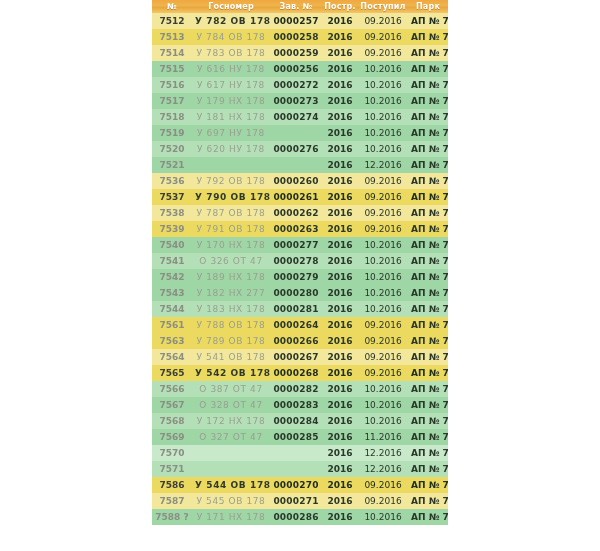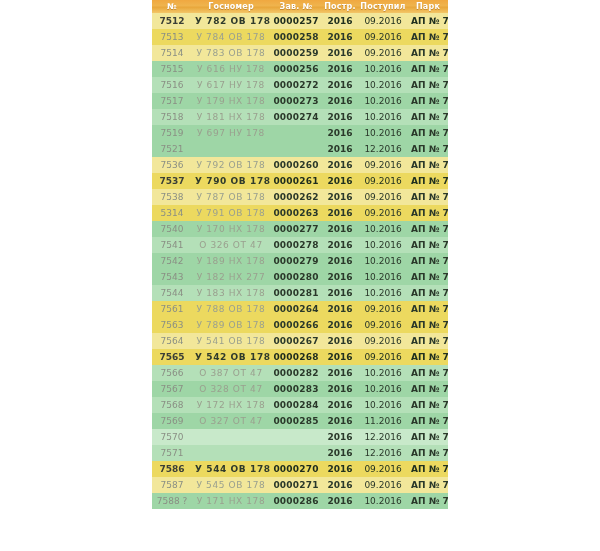--- a/index.html
+++ b/index.html
@@ -64,21 +64,21 @@
 
   
   tr.y-a td { background: #f2e79a; margin-top: 36px; }
   tr.y-b td { background: #ecd95f; }
   
   tr.g-a td { background: #b4e0b8; }
   tr.g-b td { background: #9ed6a6; }
   tr.g-c td { background: #c8e9ca; }
 
   
-  td.num    { color: #8a8f84; font-weight: normal; text-align: center; }
+  td.num    { color: #8a8f84; font-weight: bold; text-align: center; }
   tr.strong td.num { color: #3b3f37; font-weight: bold; }
   td.plate  { color: #9aa08f; letter-spacing: .6px; text-align: center; }
   tr.strong td.plate { color: #2f3a2c; font-weight: bold; text-align: right; }
   td.fact   { color: #1d2b1d; font-weight: bold; letter-spacing: .2px; }
   td.built  { color: #20301f; font-weight: bold; }
   td.arr    { color: #20301f; font-weight: normal; }
   td.depot  { color: #20301f; font-weight: bold; }
   tr.dim td.fact, tr.dim td.built, tr.dim td.arr, tr.dim td.depot { color: #2a382a; }
 </style>
 </head>
@@ -162,20 +162,28 @@
           <td class="depot">АП № 7</td>
         </tr>
         <tr class="g-b dim">
           <td class="num">7519</td>
           <td class="plate">У 697 НУ 178</td>
           <td class="fact"></td>
           <td class="built">2016</td>
           <td class="arr">10.2016</td>
           <td class="depot">АП № 7</td>
         </tr>
+        <tr class="g-a dim">
+          <td class="num">7520</td>
+          <td class="plate">У 620 НУ 178</td>
+          <td class="fact">0000276</td>
+          <td class="built">2016</td>
+          <td class="arr">10.2016</td>
+          <td class="depot">АП № 7</td>
+        </tr>
         <tr class="g-b dim">
           <td class="num">7521</td>
           <td class="plate"></td>
           <td class="fact"></td>
           <td class="built">2016</td>
           <td class="arr">12.2016</td>
           <td class="depot">АП № 7</td>
         </tr>
         <tr class="y-a dim">
           <td class="num">7536</td>
@@ -195,21 +203,21 @@
         </tr>
         <tr class="y-a dim">
           <td class="num">7538</td>
           <td class="plate">У 787 ОВ 178</td>
           <td class="fact">0000262</td>
           <td class="built">2016</td>
           <td class="arr">09.2016</td>
           <td class="depot">АП № 7</td>
         </tr>
         <tr class="y-b dim">
-          <td class="num">5314</td>
+          <td class="num">7539</td>
           <td class="plate">У 791 ОВ 178</td>
           <td class="fact">0000263</td>
           <td class="built">2016</td>
           <td class="arr">09.2016</td>
           <td class="depot">АП № 7</td>
         </tr>
         <tr class="g-b dim">
           <td class="num">7540</td>
           <td class="plate">У 170 НХ 178</td>
           <td class="fact">0000277</td>

